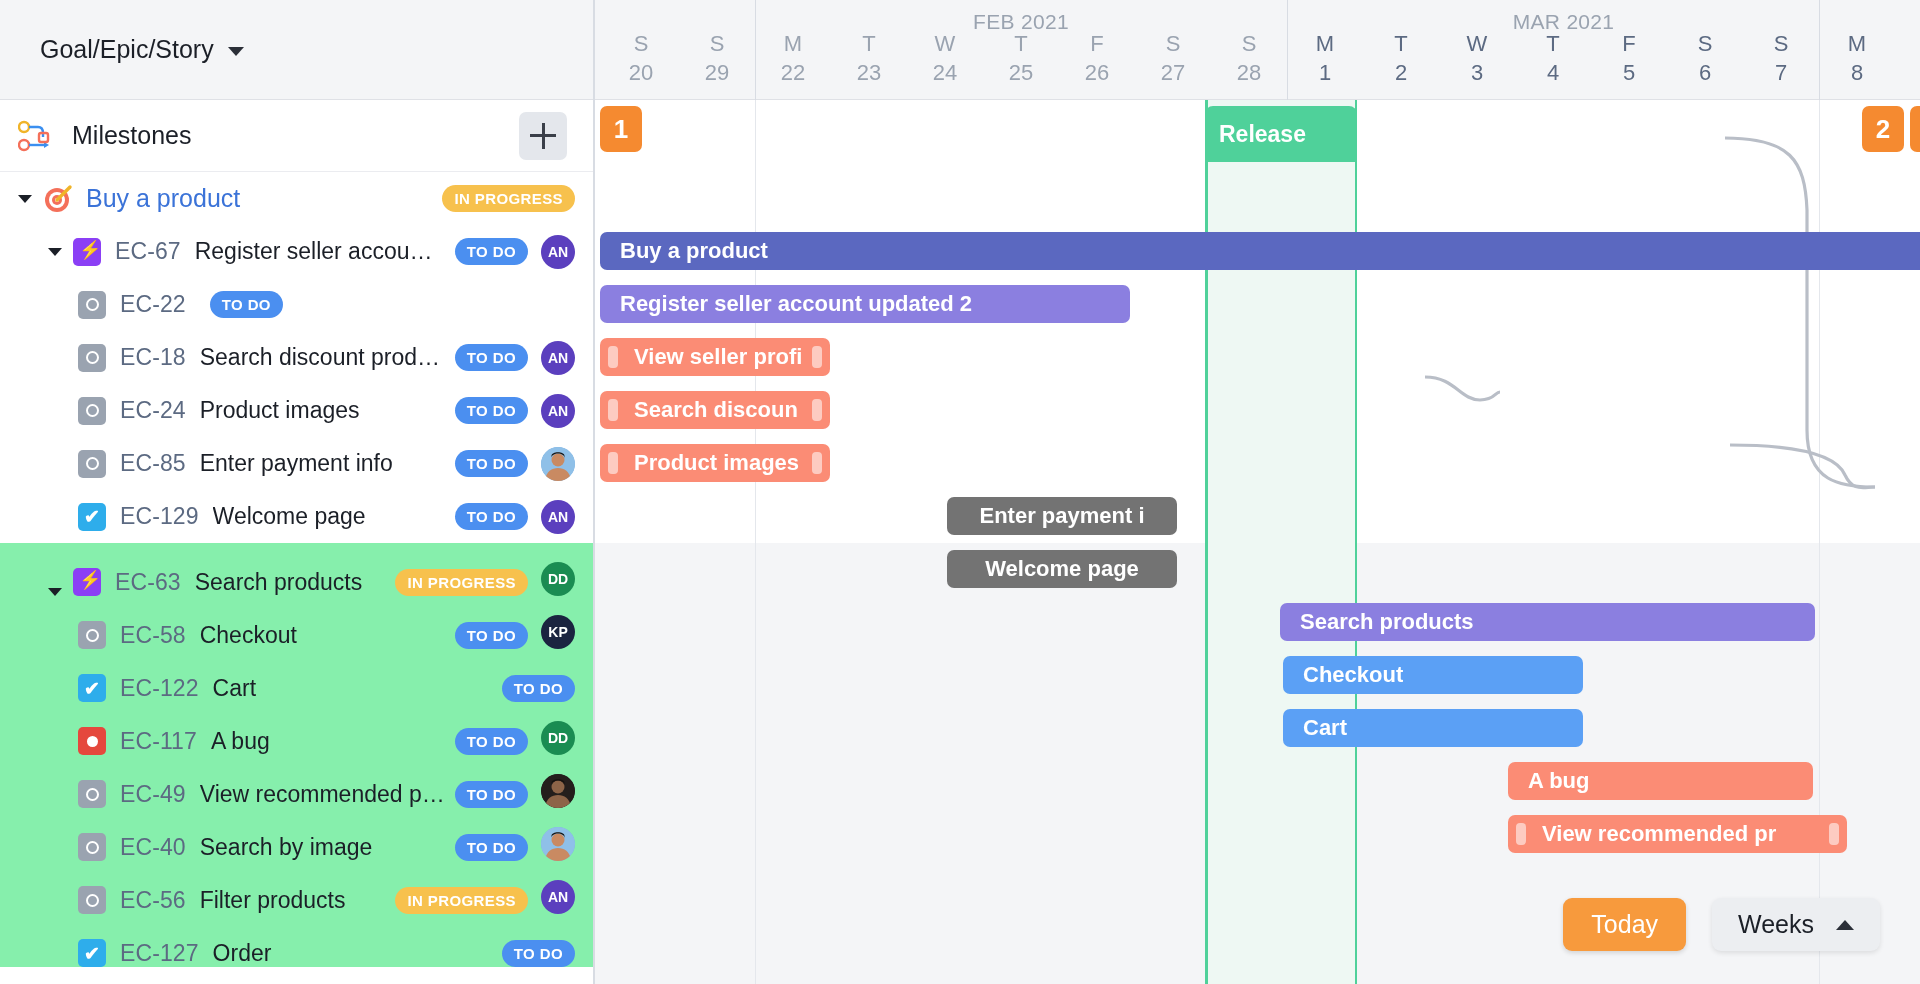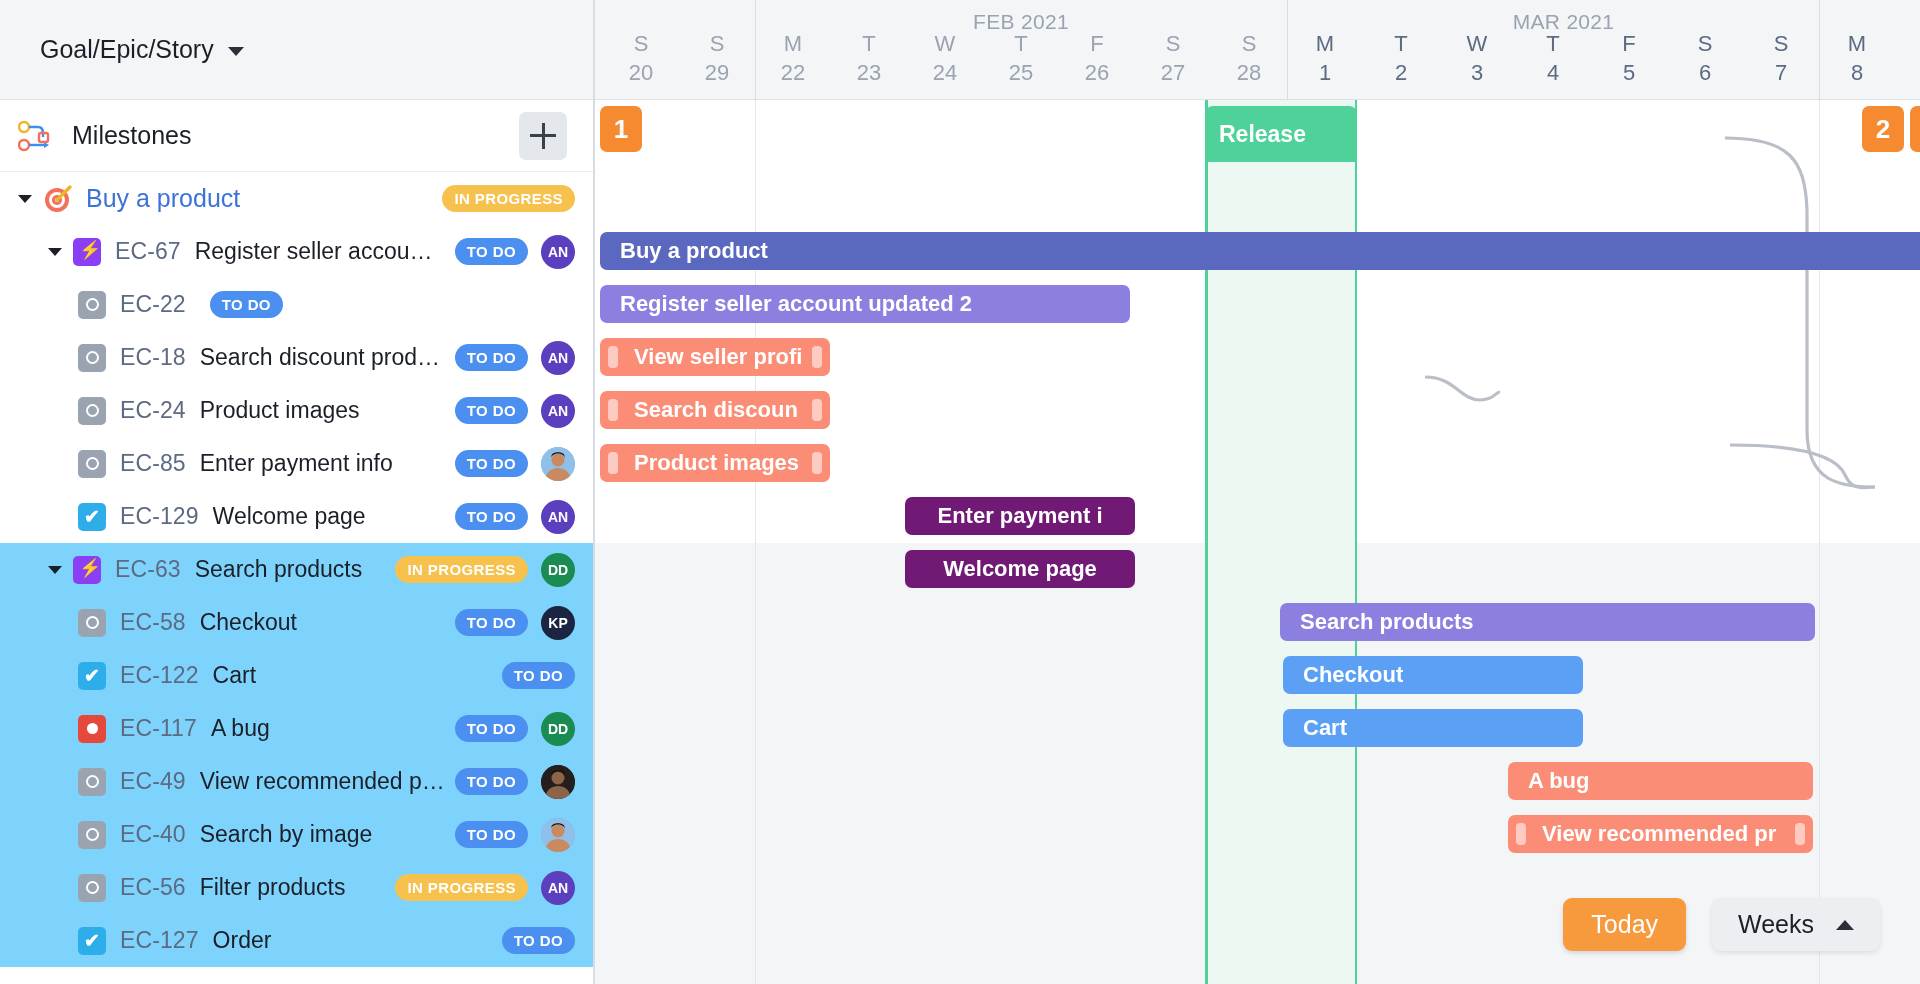--- a/index.html
+++ b/index.html
@@ -69,21 +69,21 @@
   }
 
   
   .rows { position: relative; }
   .row {
     height: 53px;
     display: flex; align-items: center;
     padding-right: 18px;
     position: relative;
   }
-  .row.shaded { background: #7dd3fc; }
+  .row.shaded { background: #86efac; align-items: flex-end; }
   .row .caret {
     width: 0; height: 0; flex: 0 0 auto;
     border-left: 7px solid transparent;
     border-right: 7px solid transparent;
     border-top: 8px solid #1b1f27;
     margin-right: 11px;
   }
   .row .caret-space { display: inline-block; flex: 0 0 auto; }
   .type-ico {
     width: 28px; height: 28px; flex: 0 0 28px;
@@ -210,21 +210,21 @@
   .bar.handled .btext { padding-left: 34px; }
   .bar .h-l, .bar .h-r {
     position: absolute; top: 8px; width: 10px; height: 22px;
     border-radius: 4px; background: rgba(255,255,255,0.55);
   }
   .bar .h-l { left: 8px; }
   .bar .h-r { right: 8px; }
   .b-goal   { background: #5b68c0; }
   .b-epic   { background: #8b7fe0; }
   .b-story  { background: #fb8c75; }
-  .b-task   { background: #701a75; }
+  .b-task   { background: #737373; margin-left: 42px; }
   .b-task2  { background: #5ba0f5; }
   .b-bug    { background: #fb8c75; }
   .bar.centered .btext { width: 100%; text-align: center; padding-left: 0; }
 
   
   .ms-chip {
     position: absolute; top: 106px;
     width: 42px; height: 46px; border-radius: 7px;
     background: #f58a30;
     display: flex; align-items: center; justify-content: center;
@@ -591,21 +591,21 @@
         </div>
         <div class="bar b-task2" style="left: 688px; width: 300px; top: 656px;">
           <span class="btext">Checkout</span>
         </div>
         <div class="bar b-task2" style="left: 688px; width: 300px; top: 709px;">
           <span class="btext">Cart</span>
         </div>
         <div class="bar b-bug" style="left: 913px; width: 305px; top: 762px;">
           <span class="btext">A bug</span>
         </div>
-        <div class="bar b-story handled" style="left: 913px; width: 305px; top: 815px;">
+        <div class="bar b-story handled" style="left: 913px; width: 339px; top: 815px;">
           <span class="h-l"></span>
           <span class="btext">View recommended pr</span>
           <span class="h-r"></span>
         </div>
       </div>
 
     <svg id="deps">
       <g fill="none" stroke="#b9bec7" stroke-width="3.2">
         <path d="M1130 38 C1195 38 1210 60 1212 110 L1212 330 C1212 382 1245 387 1280 387"></path>
         <path d="M830 277 C860 277 865 300 885 300 C900 300 900 292 905 292"></path>

